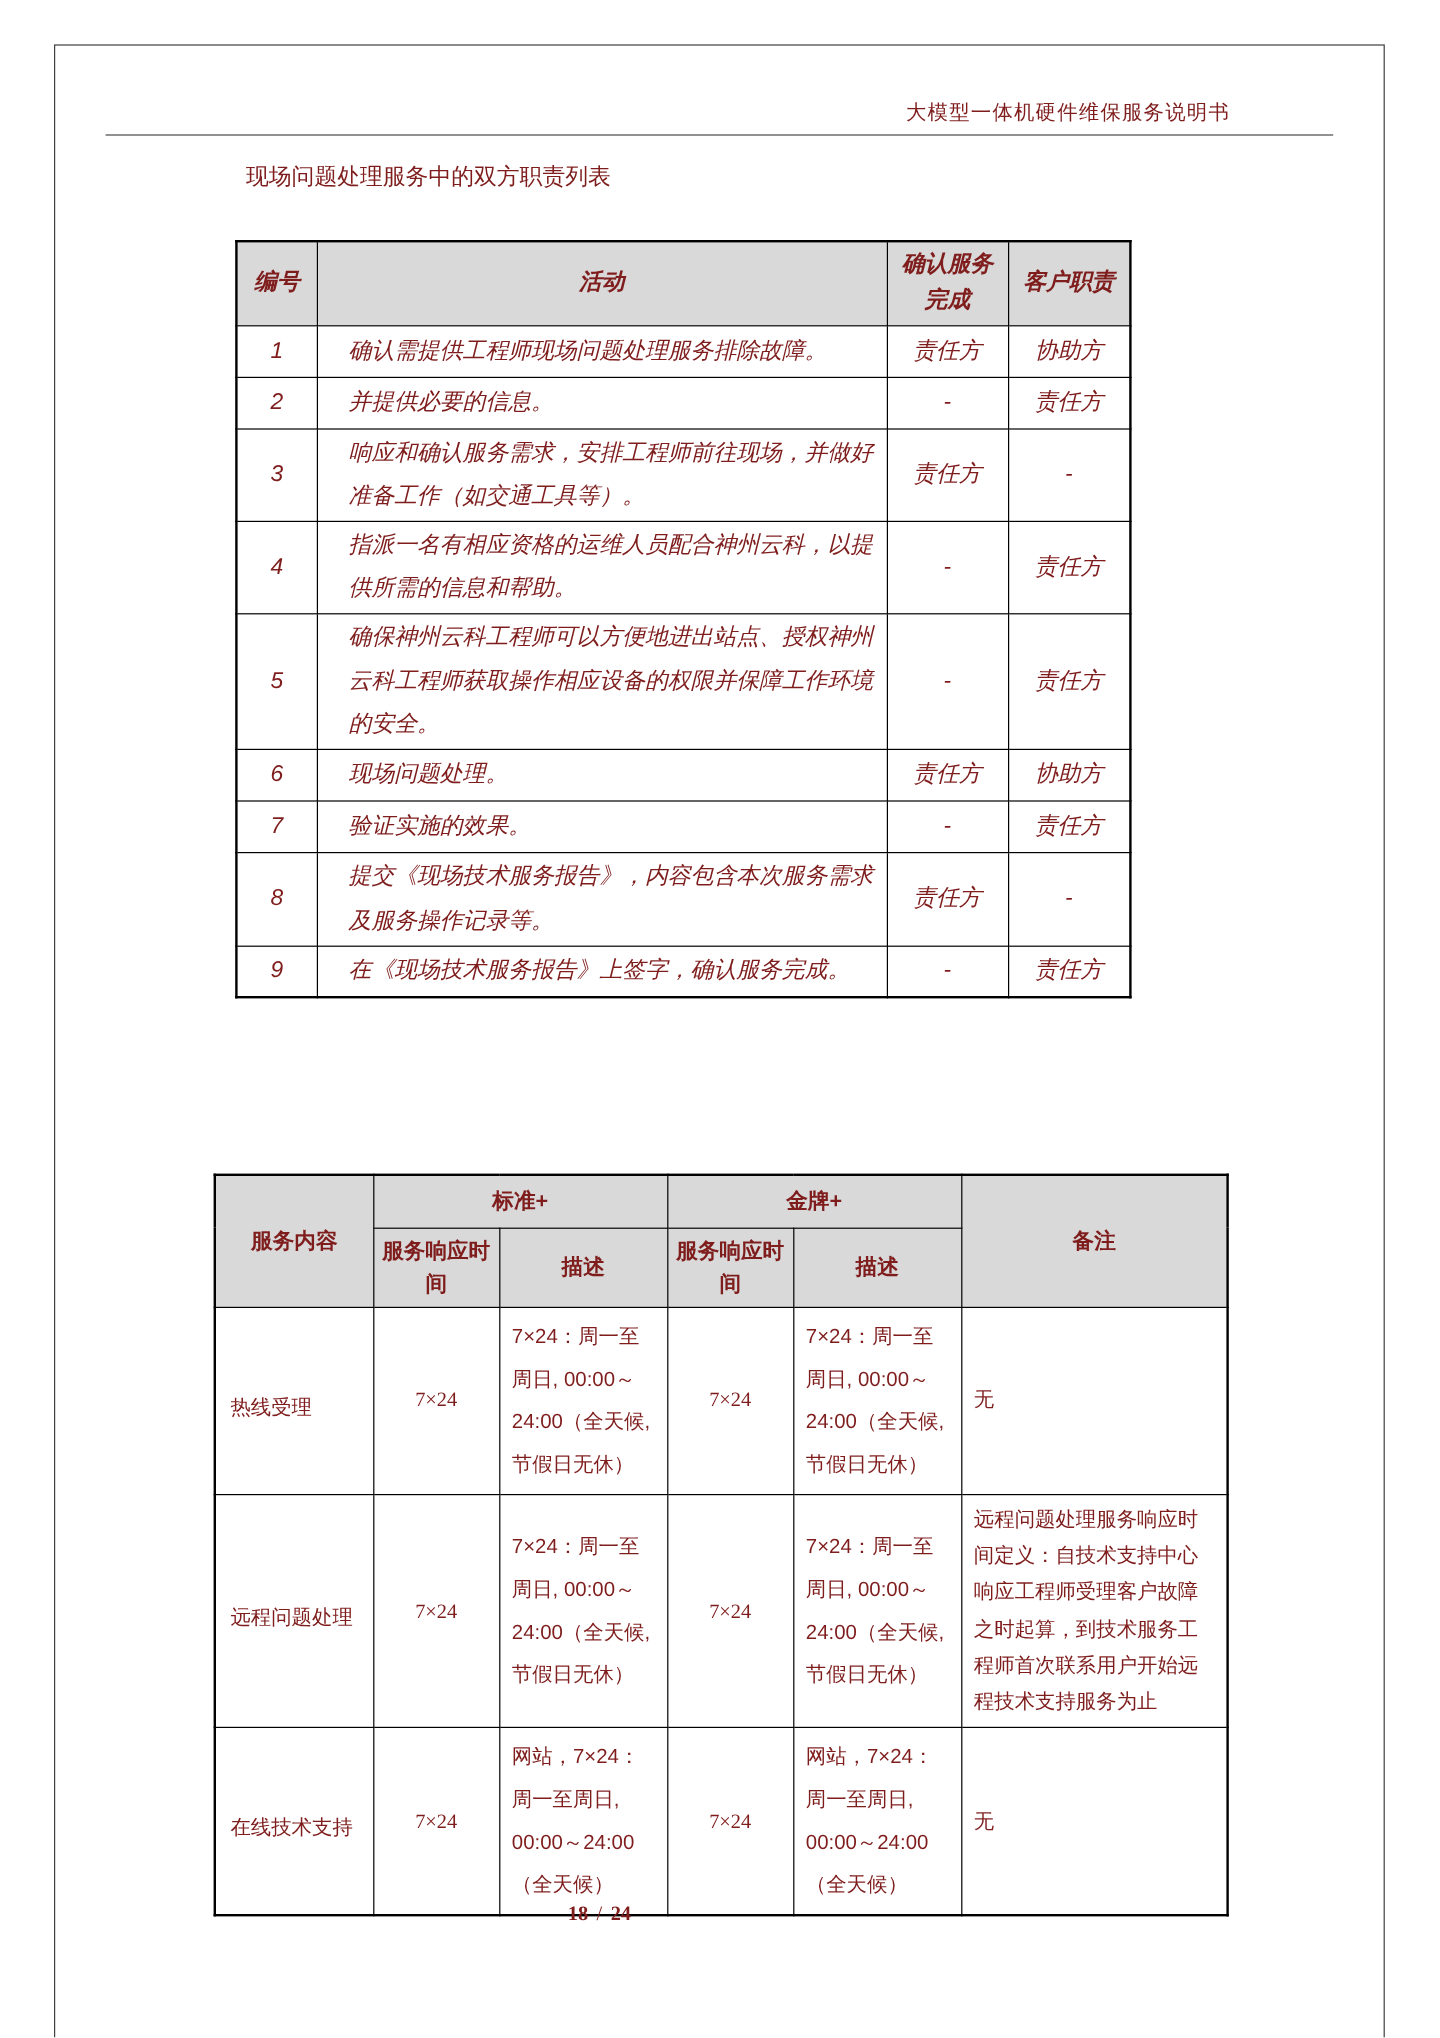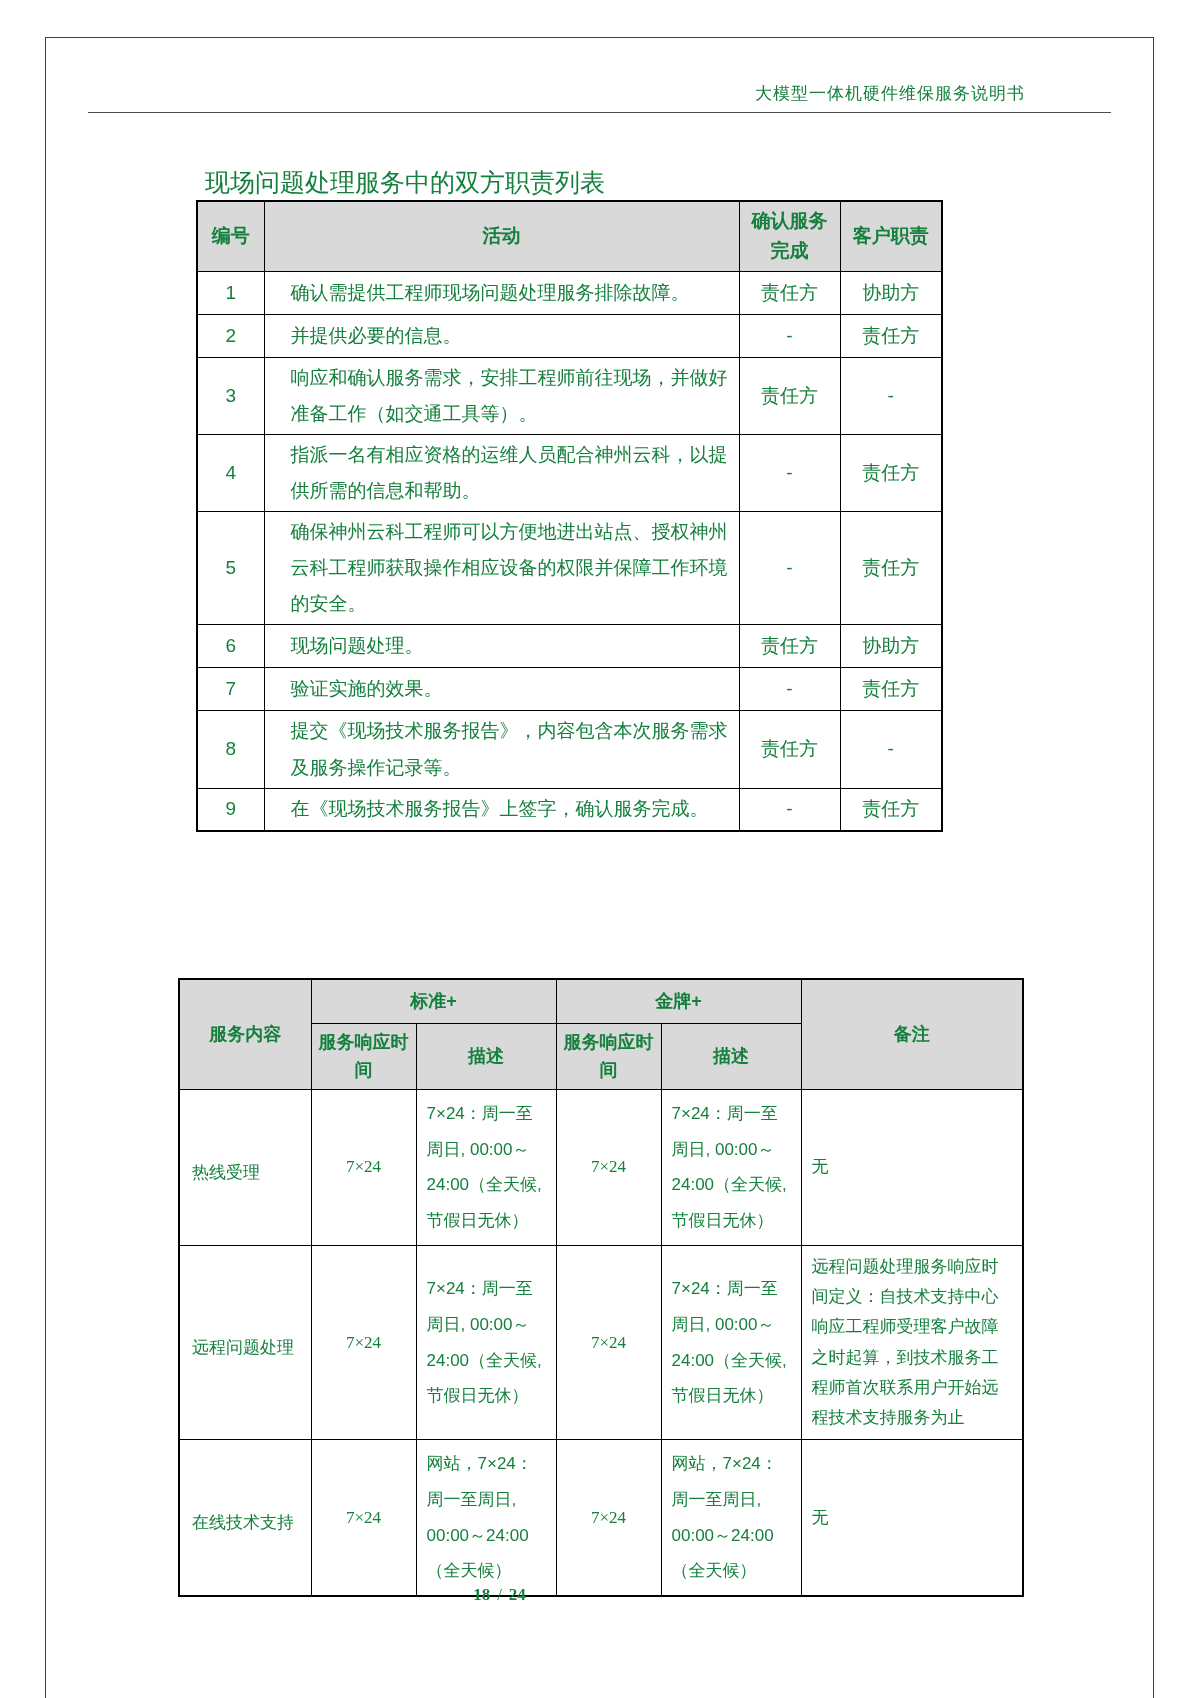--- a/index.html
+++ b/index.html
@@ -1,42 +1,42 @@
 <!DOCTYPE html>
 <html><head>
 <meta charset="utf-8">
 <style>
   html,body { margin:0; padding:0; background:#ffffff; }
   .page {
     position:relative; width:1200px; height:1698px; overflow:hidden;
-    background:#ffffff; color:#15803d;
+    background:#ffffff; color:#7f1d1d;
     font-family:"Liberation Sans", sans-serif;
   }
   .frame {
     position:absolute; left:45px; top:37px; width:1109px; height:1700px;
     border:1px solid #3f3f3f; box-sizing:border-box;
   }
   .header-title {
     position:absolute; top:82px; left:0; width:1025px; text-align:right;
     font-family:"Liberation Serif", serif; font-size:17px; letter-spacing:1px;
   }
   .header-rule {
     position:absolute; left:88px; top:112px; width:1023px; height:1px; background:#4a4a4a;
   }
-  .intro { position:absolute; left:205px; top:166px; font-size:25px; }
+  .intro { position:absolute; left:205px; top:134px; font-size:19px; }
 
   table.t { border-collapse:collapse; table-layout:fixed; border:2px solid #000; }
   table.t th, table.t td { border:1.5px solid #000; box-sizing:border-box; }
   table.t th {
     background:#d9d9d9; font-weight:700; text-align:center; vertical-align:middle;
     padding:4px; line-height:1.6;
   }
   table.t td { vertical-align:middle; background:#fff; }
 
-  .t1-wrap { position:absolute; left:196px; top:200px; }
+  .t1-wrap { position:absolute; left:196px; top:200px;font-style:italic; }
   .t1 { width:745px; }
   .t1 th { font-size:19px; }
   .t1 tr.h  { height:64px; }
   .t1 td { font-size:19px; line-height:1.9; padding:2px 6px; }
   .t1 td.c { text-align:center; padding:2px 2px; }
   .t1 td.act { text-align:left; padding:2px 10px 2px 26px; }
   .t1 tr.r1 { height:43px; }
   .t1 tr.r2 { height:72px; }
   .t1 tr.r3 { height:96px; }
 

